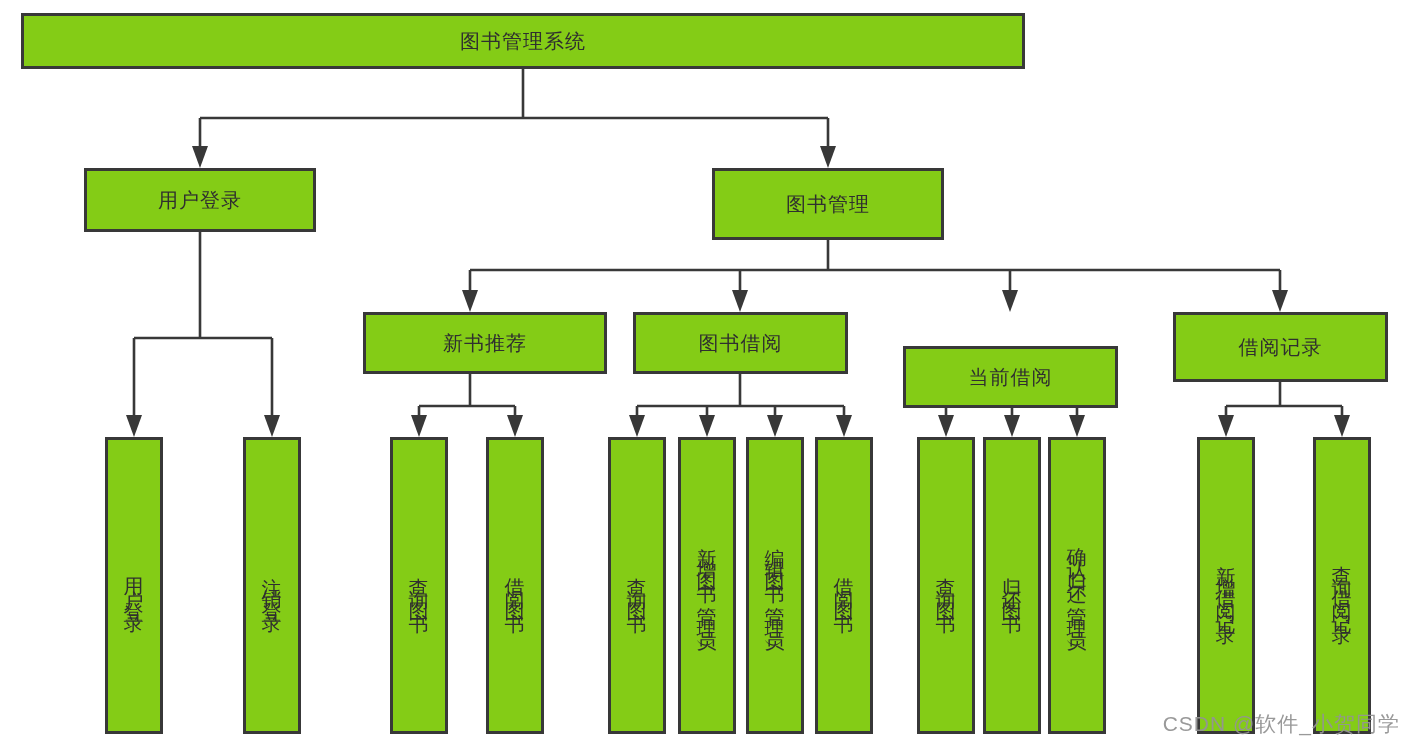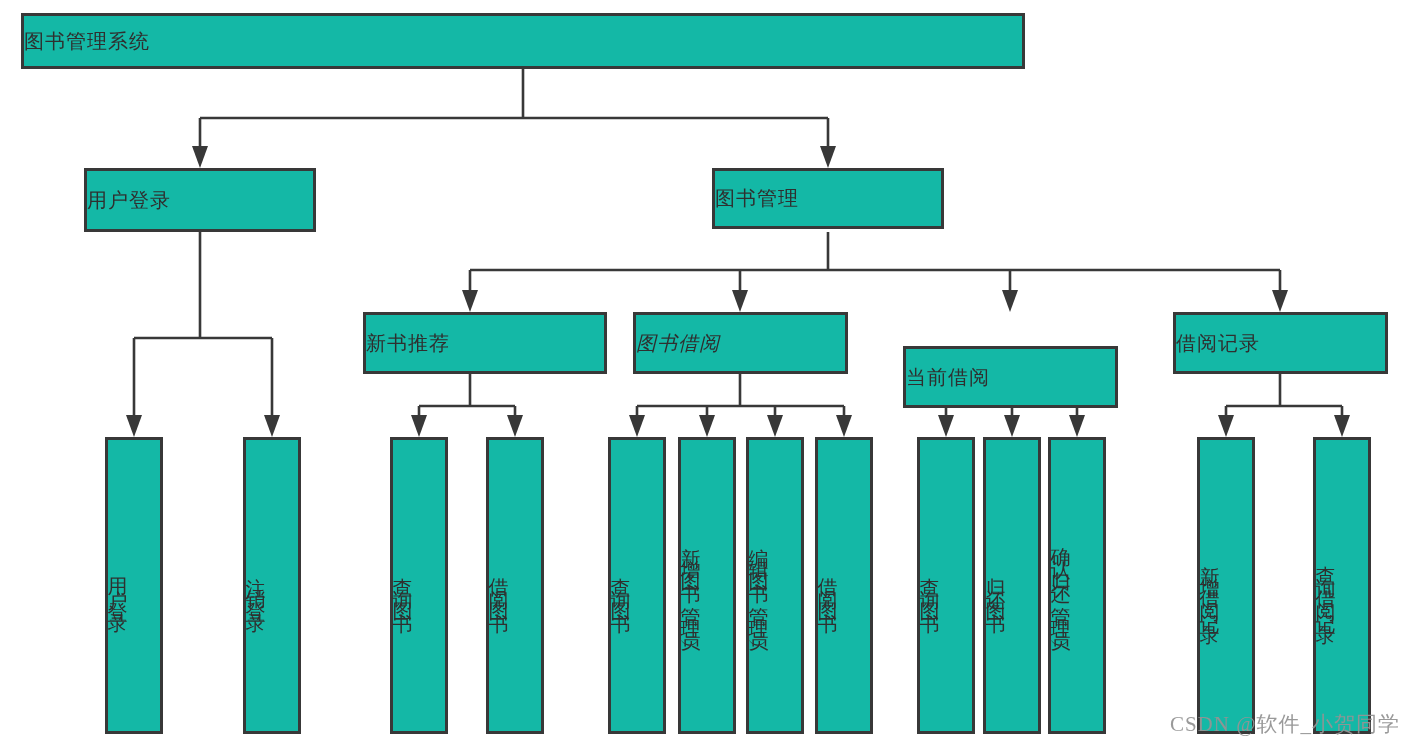--- a/index.html
+++ b/index.html
@@ -3,33 +3,32 @@
 <meta charset="utf-8">
 <style>
   html,body{margin:0;padding:0;}
   body{
     width:1405px;height:747px;position:relative;background:#ffffff;
     font-family:"Liberation Sans","DejaVu Sans",sans-serif;
     overflow:hidden;
   }
   #connectors{position:absolute;left:0;top:0;width:1405px;height:747px;}
   .box{
-    position:absolute;box-sizing:border-box;background:#14b8a6;
-    border:3px solid #383838;display:flex;align-items:center;justify-content:flex-start;
+    position:absolute;box-sizing:border-box;background:#84cc16;
+    border:3px solid #383838;display:flex;align-items:center;justify-content:center;
     color:#2f2f2f;font-size:20px;letter-spacing:1px;text-align:center;
   }
   .vbox span{
     writing-mode:vertical-lr;text-orientation:mixed;
     letter-spacing:12px;font-size:20px;line-height:1;
   }
   .watermark{
     position:absolute;right:5px;top:710px;
     font-size:21px;color:rgba(148,148,148,0.95);letter-spacing:1px;
     white-space:nowrap;
-    font-family:Liberation Serif, serif;
   }
 </style>
 </head>
 <body>
 
 <svg id="connectors" viewBox="0 0 1405 747" xmlns="http://www.w3.org/2000/svg">
   <path fill="none" stroke="#383838" stroke-width="2.6" d="
     M523 68 V118 M200 118 H828 M200 118 V148 M828 118 V148
     M200 232 V338 M134 338 H272 M134 338 V418 M272 338 V418
     M828 232 V270 M470 270 H1280 M470 270 V292 M740 270 V292 M1010 270 V292 M1280 270 V292
@@ -60,34 +59,34 @@
   </g>
 </svg>
 
 <div class="box" style="left:21px;top:13px;width:1004px;height:56px;">
   <span>图书管理系统</span>
 </div>
 
 <div class="box" style="left:84px;top:168px;width:232px;height:64px;">
   <span>用户登录</span>
 </div>
-<div class="box" style="left:712px;top:168px;width:232px;height:61px;">
+<div class="box" style="left:712px;top:168px;width:232px;height:72px;">
   <span>图书管理</span>
 </div>
 
 <div class="box" style="left:363px;top:312px;width:244px;height:62px;">
   <span>新书推荐</span>
 </div>
-<div class="box" style="left:633px;top:312px;width:215px;height:62px;font-style:italic;">
+<div class="box" style="left:633px;top:312px;width:215px;height:62px;">
   <span>图书借阅</span>
 </div>
 <div class="box" style="left:903px;top:312px;width:215px;height:62px;margin-top:34px;">
   <span>当前借阅</span>
 </div>
-<div class="box" style="left:1173px;top:312px;width:215px;height:62px;">
+<div class="box" style="left:1173px;top:312px;width:215px;height:70px;">
   <span>借阅记录</span>
 </div>
 
 <div class="box vbox" style="left:105px;top:437px;width:58px;height:297px;">
   <span>用户登录</span>
 </div>
 <div class="box vbox" style="left:243px;top:437px;width:58px;height:297px;">
   <span>注销登录</span>
 </div>
 <div class="box vbox" style="left:390px;top:437px;width:58px;height:297px;">

